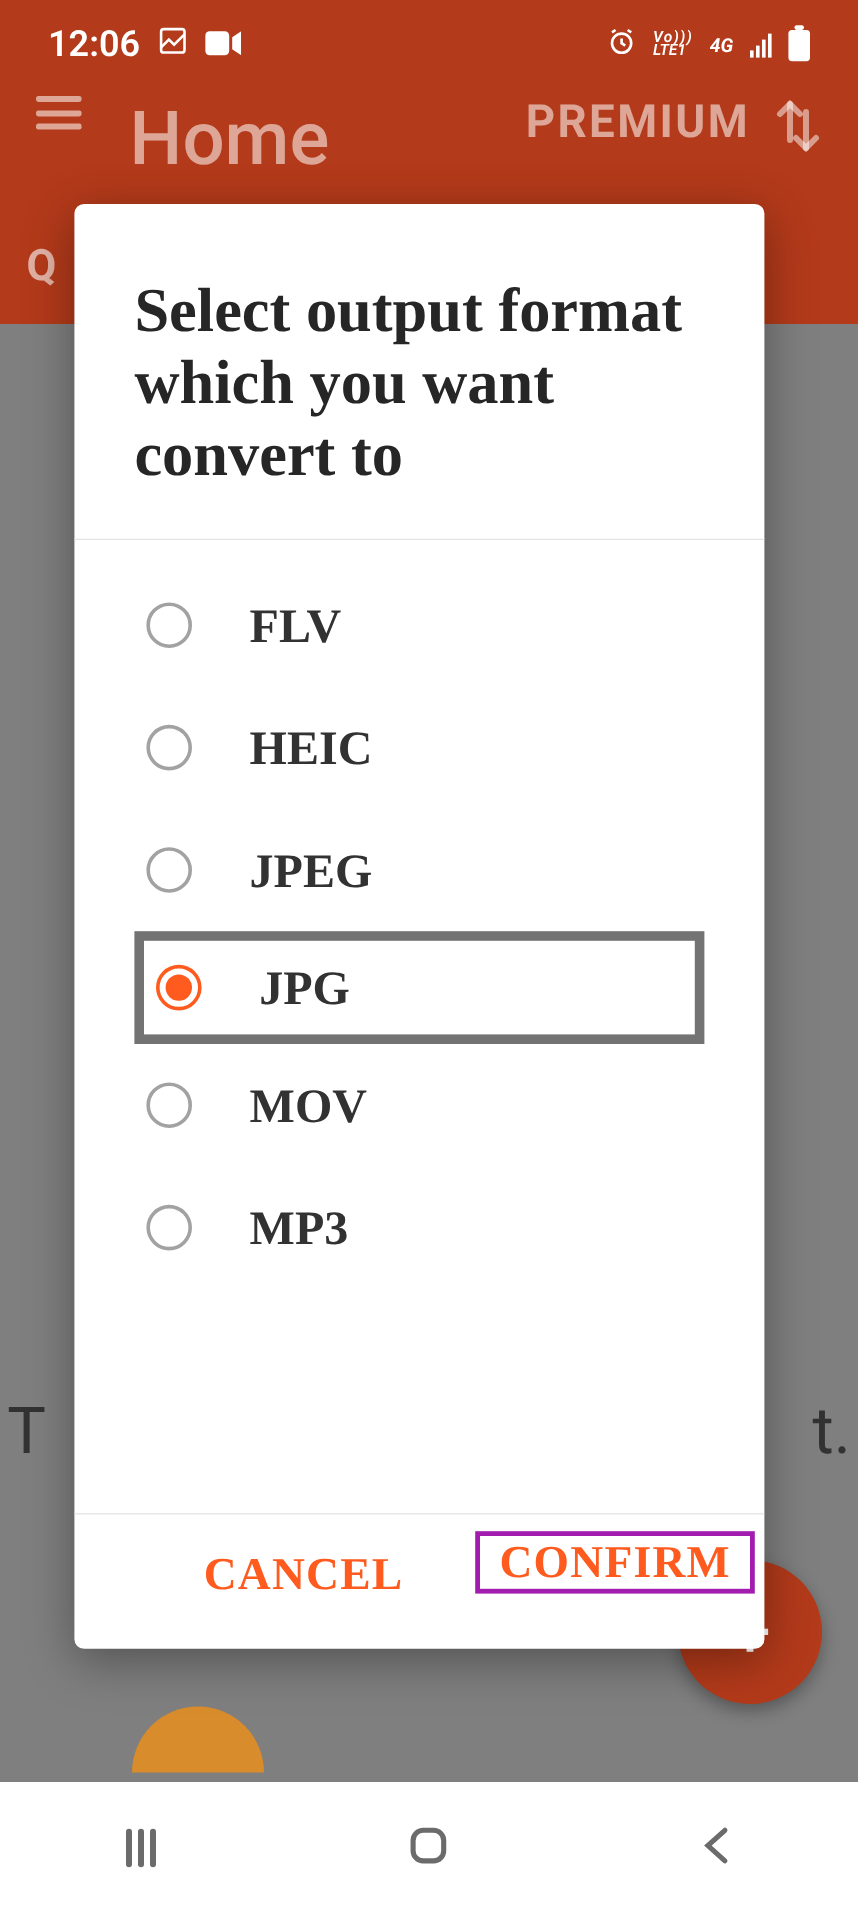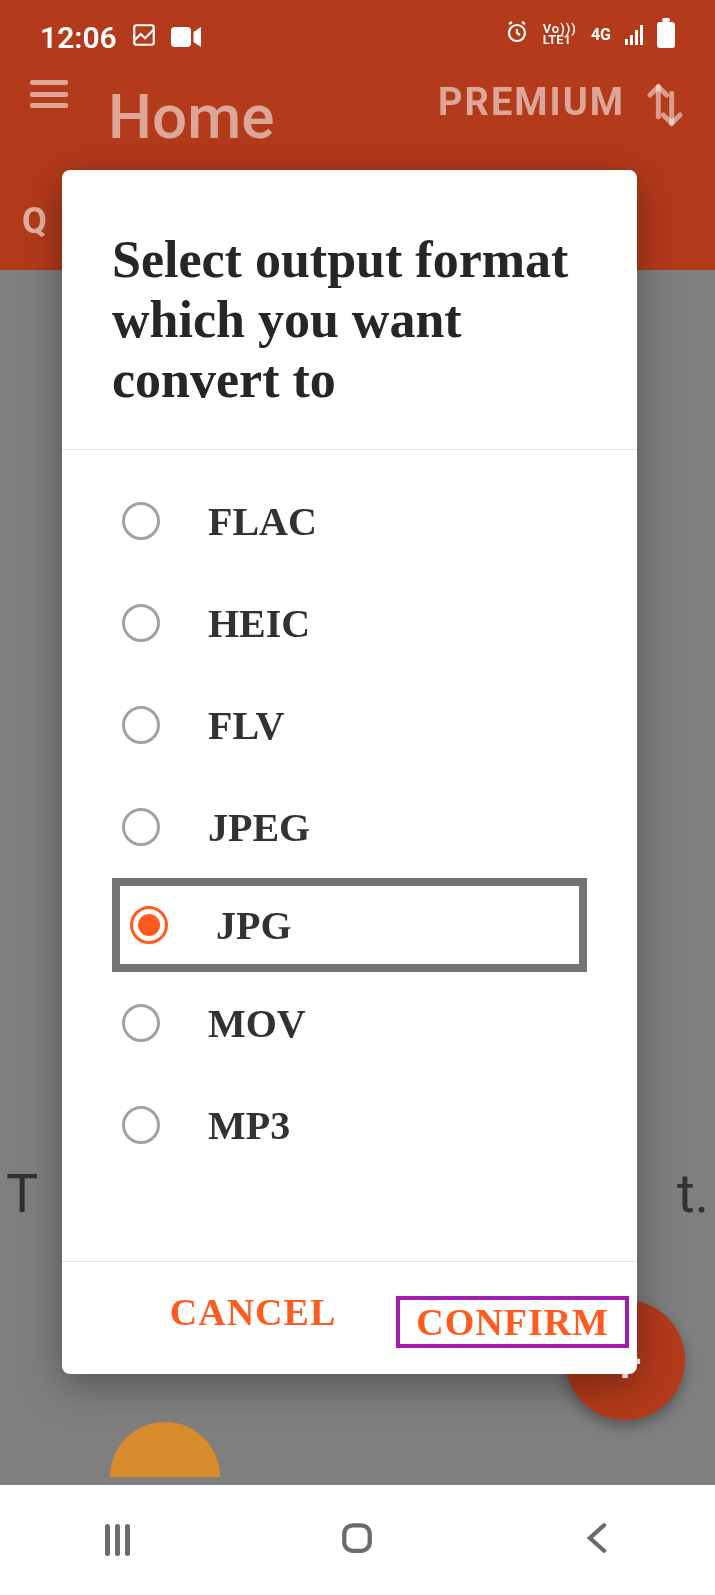--- a/index.html
+++ b/index.html
@@ -8,25 +8,25 @@
       font-family:-apple-system, Roboto, "Helvetica Neue", Arial, sans-serif;
       background:#fff;
     }
     
     .header-bg {
       position:absolute; top:0; left:0; right:0; height:270px;
       background:#b33a1a;
     }
     .status-bar {
       position:absolute; top:20px; left:0; right:0;
-      display:flex; align-items:flex-start; padding:0 40px;
+      display:flex; align-items:center; padding:0 40px;
       color:#fff; font-weight:600;
     }
     .status-left { display:flex; align-items:center; gap:14px; font-size:30px; }
-    .status-right { margin-left:auto; display:flex; align-items:center; gap:14px; font-size:22px; }
+    .status-right { margin-left:auto; display:flex; align-items:center; gap:14px; font-size:22px;font-style:italic; }
     .lte-block { display:flex; flex-direction:column; line-height:.8; font-size:13px; }
     .lte-block span:first-child { letter-spacing:1px; }
     .signal-bars { display:inline-flex; align-items:flex-end; gap:2px; }
     .signal-bars i { display:block; width:3px; background:#fff; }
     .signal-bars i:nth-child(1){height:6px}
     .signal-bars i:nth-child(2){height:10px}
     .signal-bars i:nth-child(3){height:15px}
     .signal-bars i:nth-child(4){height:20px}
     .battery { width:18px; height:26px; background:#fff; border-radius:3px; position:relative; }
     .battery::before { content:''; position:absolute; top:-4px; left:5px; width:8px; height:4px; background:#fff; border-radius:2px; }
@@ -63,21 +63,21 @@
     .radio {
       width:38px; height:38px; border-radius:50%; border:3px solid #a2a2a2;
       display:flex; align-items:center; justify-content:center; flex-shrink:0;
     }
     .radio.selected { border-color:#ff5b1f; }
     .radio.selected::after { content:''; width:22px; height:22px; border-radius:50%; background:#ff5b1f; }
     .option-label { margin-left:48px; font-size:40px; font-weight:700; color:#323232; }
 
     .dialog-actions {
       border-top:1px solid #e2e2e2; display:flex; justify-content:flex-end;
-      align-items:flex-end; gap:44px; padding:14px 8px 26px 0;
+      align-items:flex-start; gap:44px; padding:14px 8px 26px 0;
     }
     .action-btn {
       font-size:38px; font-weight:700; color:#ff5b1f; letter-spacing:1px;
       padding:14px 16px; cursor:pointer;
     }
     .confirm-wrap { border:4px solid #a21caf; }
 
     
     .fab {
       position:absolute; right:30px; bottom:175px; width:120px; height:120px;
@@ -167,29 +167,25 @@
   <span class="bg-t2">t.</span>
   <div class="half-sun"></div>
   <div class="fab">+</div>
 </div>
 
 <div class="dialog">
   <div class="dialog-title">Select output format which you want convert to</div>
   <div class="dialog-list" id="option-list">
       <div class="option">
         <span class="radio"></span>
-        <span class="option-label">FLAC</span>
+        <span class="option-label">FLV</span>
       </div>
       <div class="option">
         <span class="radio"></span>
         <span class="option-label">HEIC</span>
-      </div>
-      <div class="option">
-        <span class="radio"></span>
-        <span class="option-label">FLV</span>
       </div>
       <div class="option">
         <span class="radio"></span>
         <span class="option-label">JPEG</span>
       </div>
       <div class="option highlight">
         <span class="radio selected"></span>
         <span class="option-label">JPG</span>
       </div>
       <div class="option">

